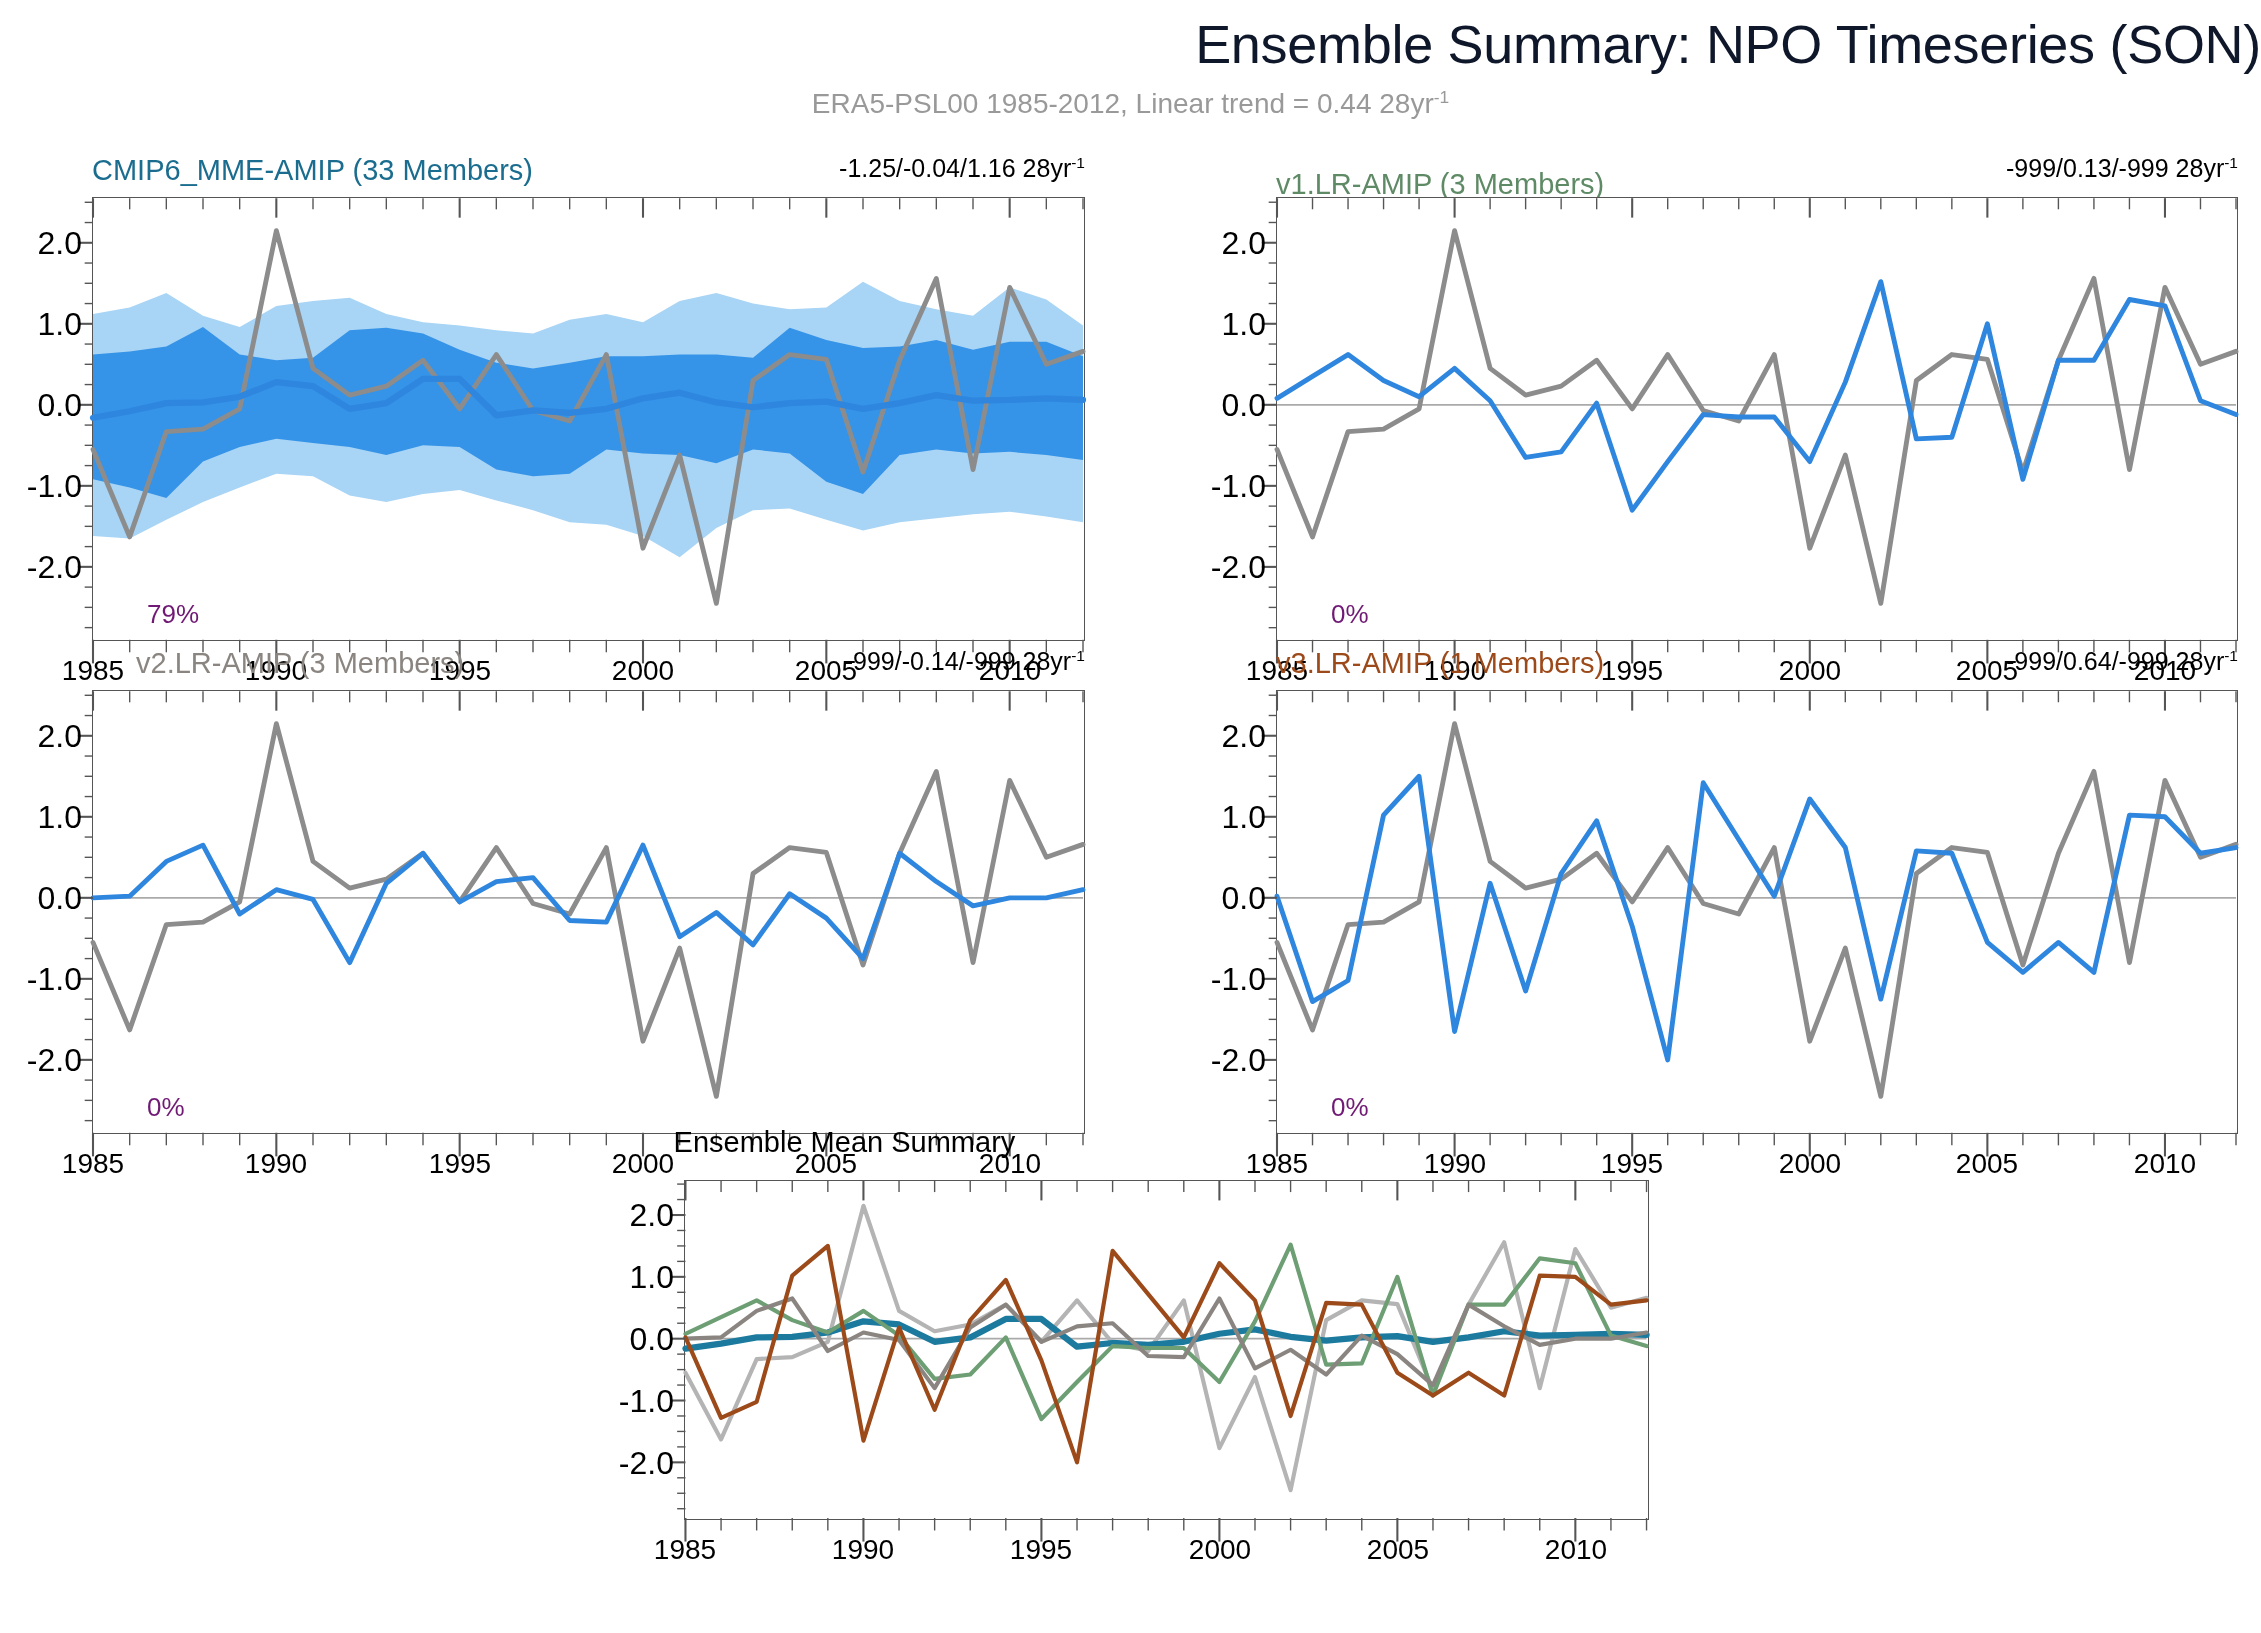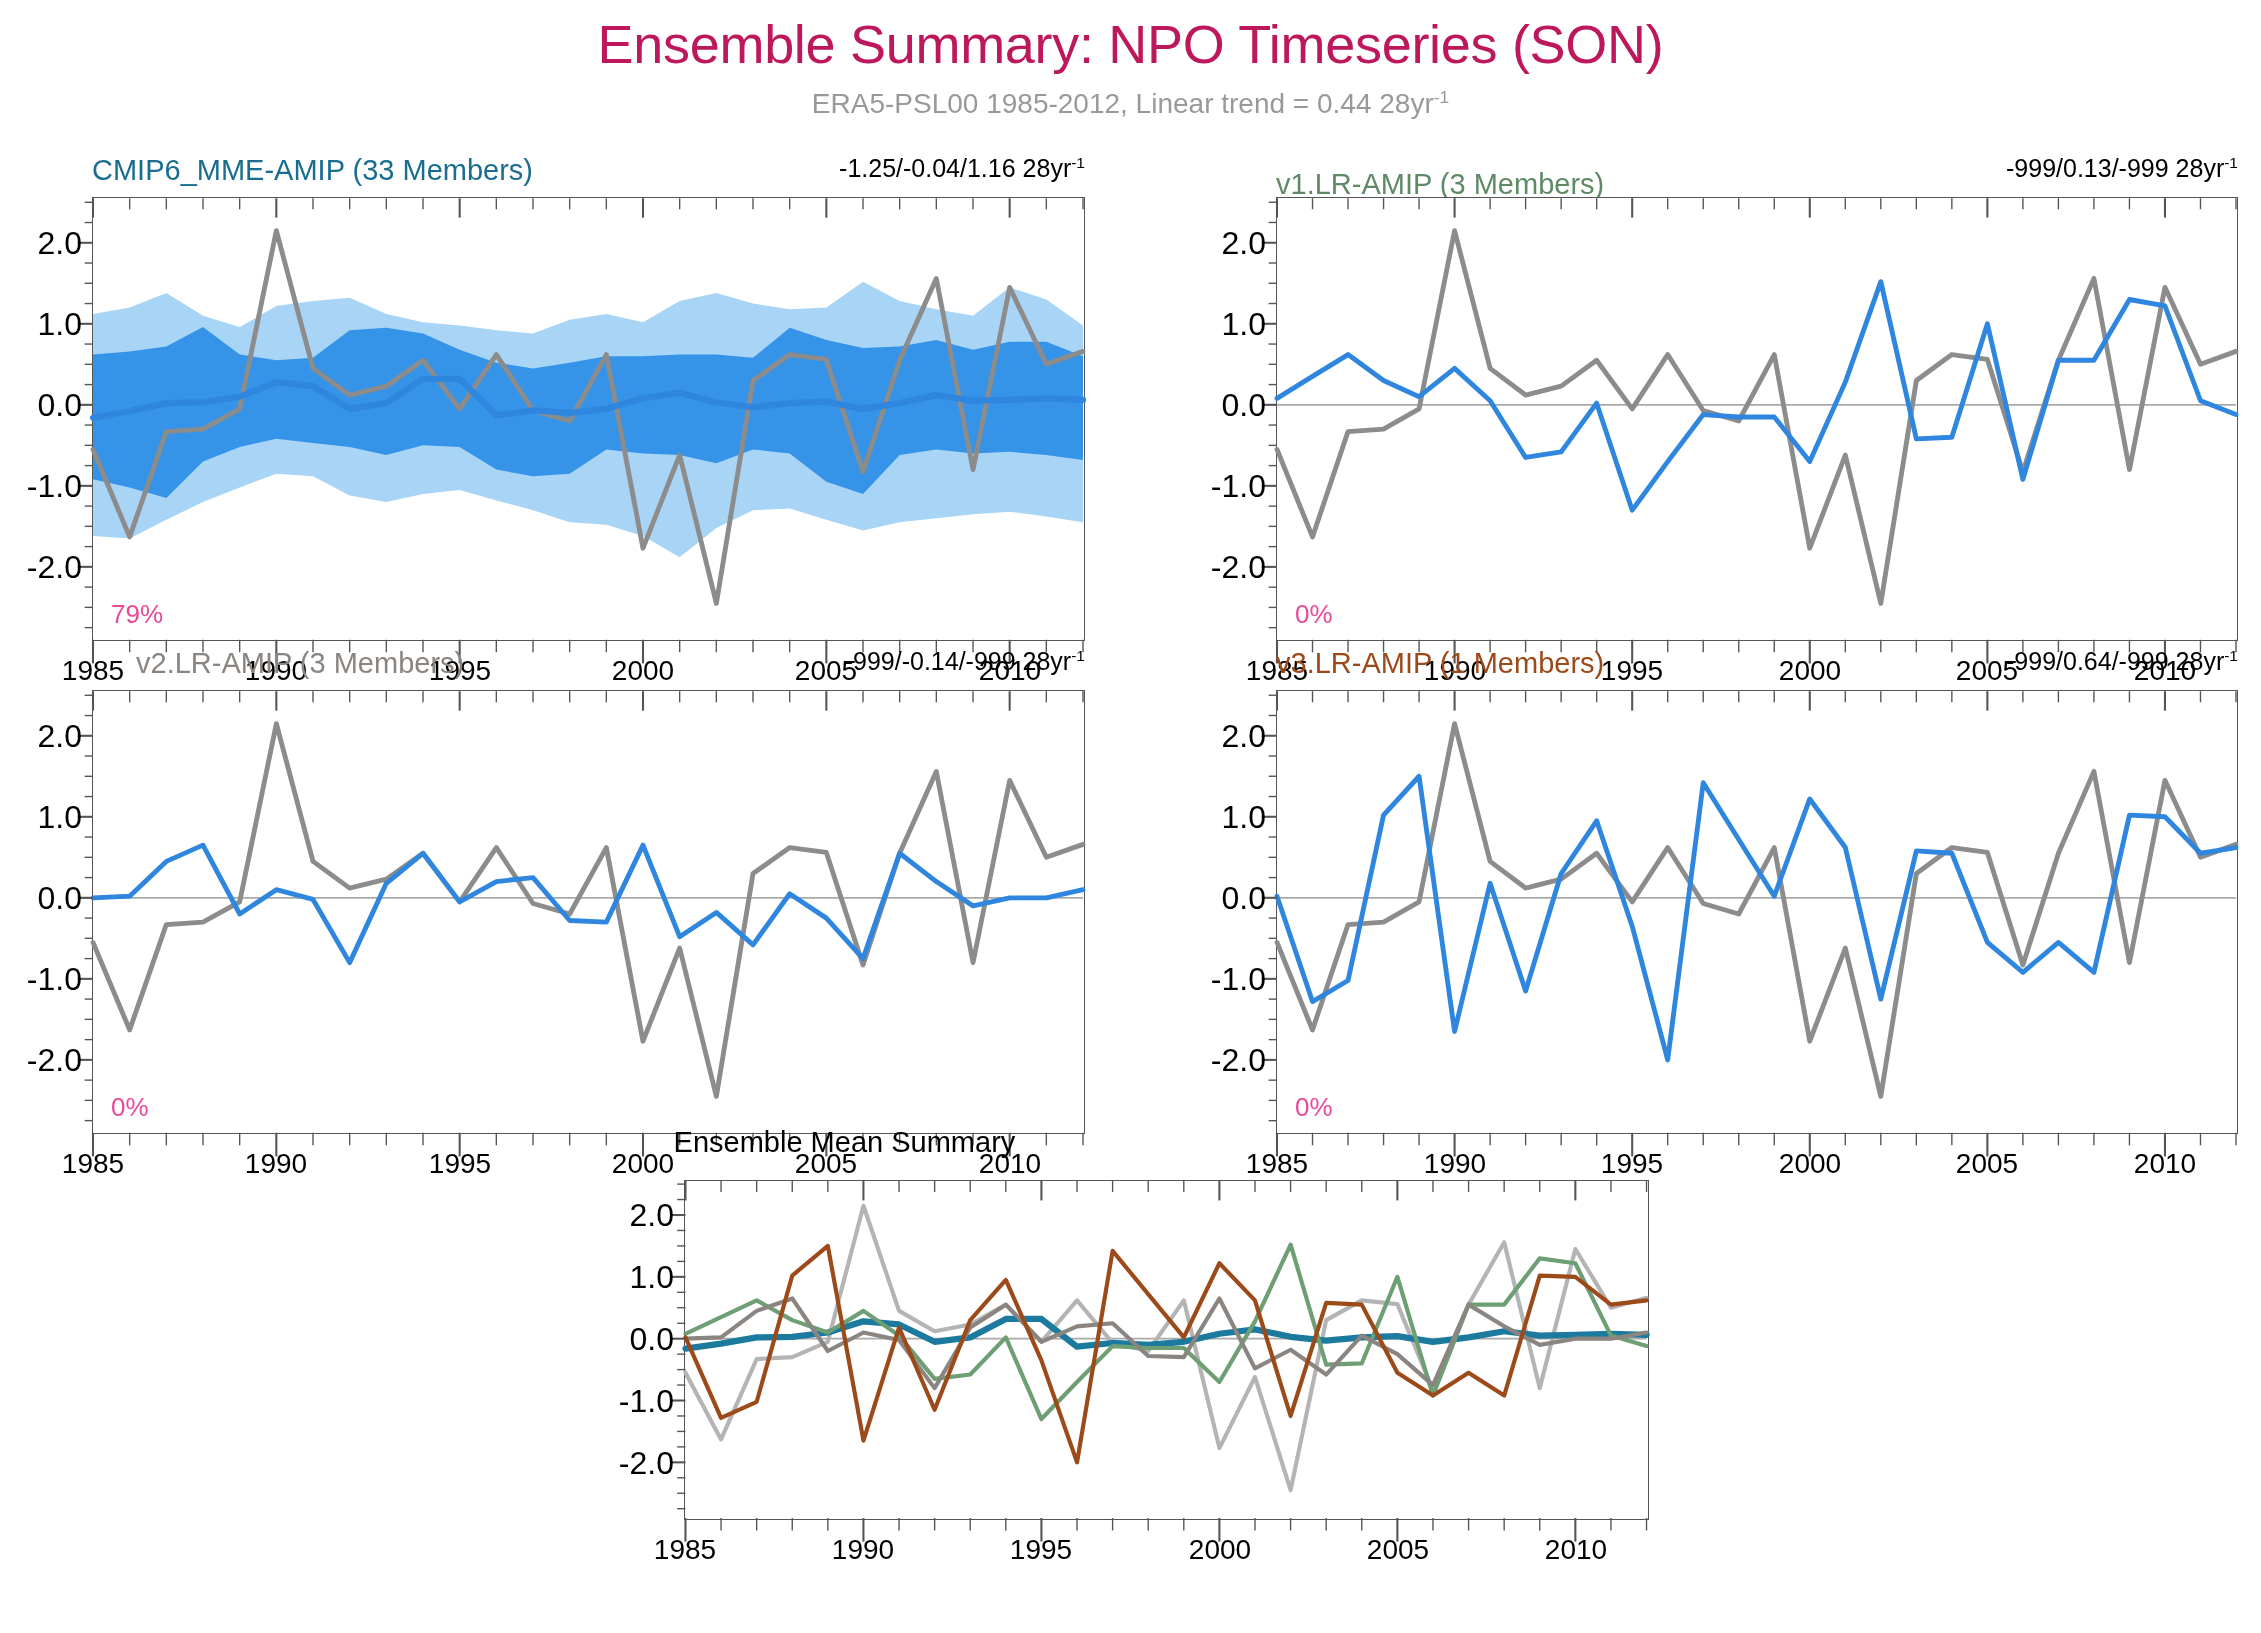--- a/index.html
+++ b/index.html
@@ -1,38 +1,38 @@
 <!DOCTYPE html>
 <html style="font-size:11px"><head>
 <meta charset="utf-8">
 <style>
   html,body{margin:0;padding:0;background:#fff;}
   body{width:2261px;height:1634px;position:relative;
        font-family:"Liberation Sans","DejaVu Sans",sans-serif;
        -webkit-font-smoothing:antialiased;overflow:hidden;}
 
-  .title{position:absolute;left:0;top:12.5px;width:100%;text-align:center;
-         font-size:54px;color:#be185d;letter-spacing:-0.3px;}
+  .title{position:absolute;left:0;top:12.5px;width:100%;text-align:right;
+         font-size:54px;color:#0f172a;letter-spacing:-0.3px;}
   .subtitle{position:absolute;left:0;top:87px;width:100%;text-align:center;
             font-size:28px;color:#999;}
   .sup{font-size:0.62em;vertical-align:super;}
 
   .panel{position:absolute;}
   .phead{position:absolute;top:0;left:0;width:100%;height:36px;}
   .ptitle{position:absolute;left:0;top:0;font-size:29px;white-space:nowrap;}
   .ptrend{position:absolute;right:0;top:0;font-size:25px;color:#000;white-space:nowrap;}
 
   .plotbox{position:absolute;border:1.4px solid #555;background:#fff;box-sizing:border-box;}
   .plotsvg{position:absolute;left:0;top:0;}
 
   .ytick{position:absolute;right:100%;margin-right:11px;font-size:32px;color:#000;
          text-align:right;white-space:nowrap;transform:translateY(-50%);}
   .xtick{position:absolute;top:100%;margin-top:15.3px;font-size:28px;color:#000;
          white-space:nowrap;transform:translateX(-50%);}
-  .pct{position:absolute;font-size:26px;color:#ec4899;}
+  .pct{position:absolute;font-size:26px;color:#701a75;margin-left:36px;}
   .bottomtitle{position:absolute;font-size:29px;color:#000;white-space:nowrap;}
 </style>
 </head>
 <body>
 
 <div class="title">Ensemble Summary: NPO Timeseries (SON)</div>
 <div class="subtitle"><span>ERA5-PSL00 1985-2012, Linear trend = 0.44 28yr</span><span class="sup">-1</span></div>
 
 <div id="panels-root">
     <div class="panel" style="left: 92px; top: 154px; width: 993px;">

